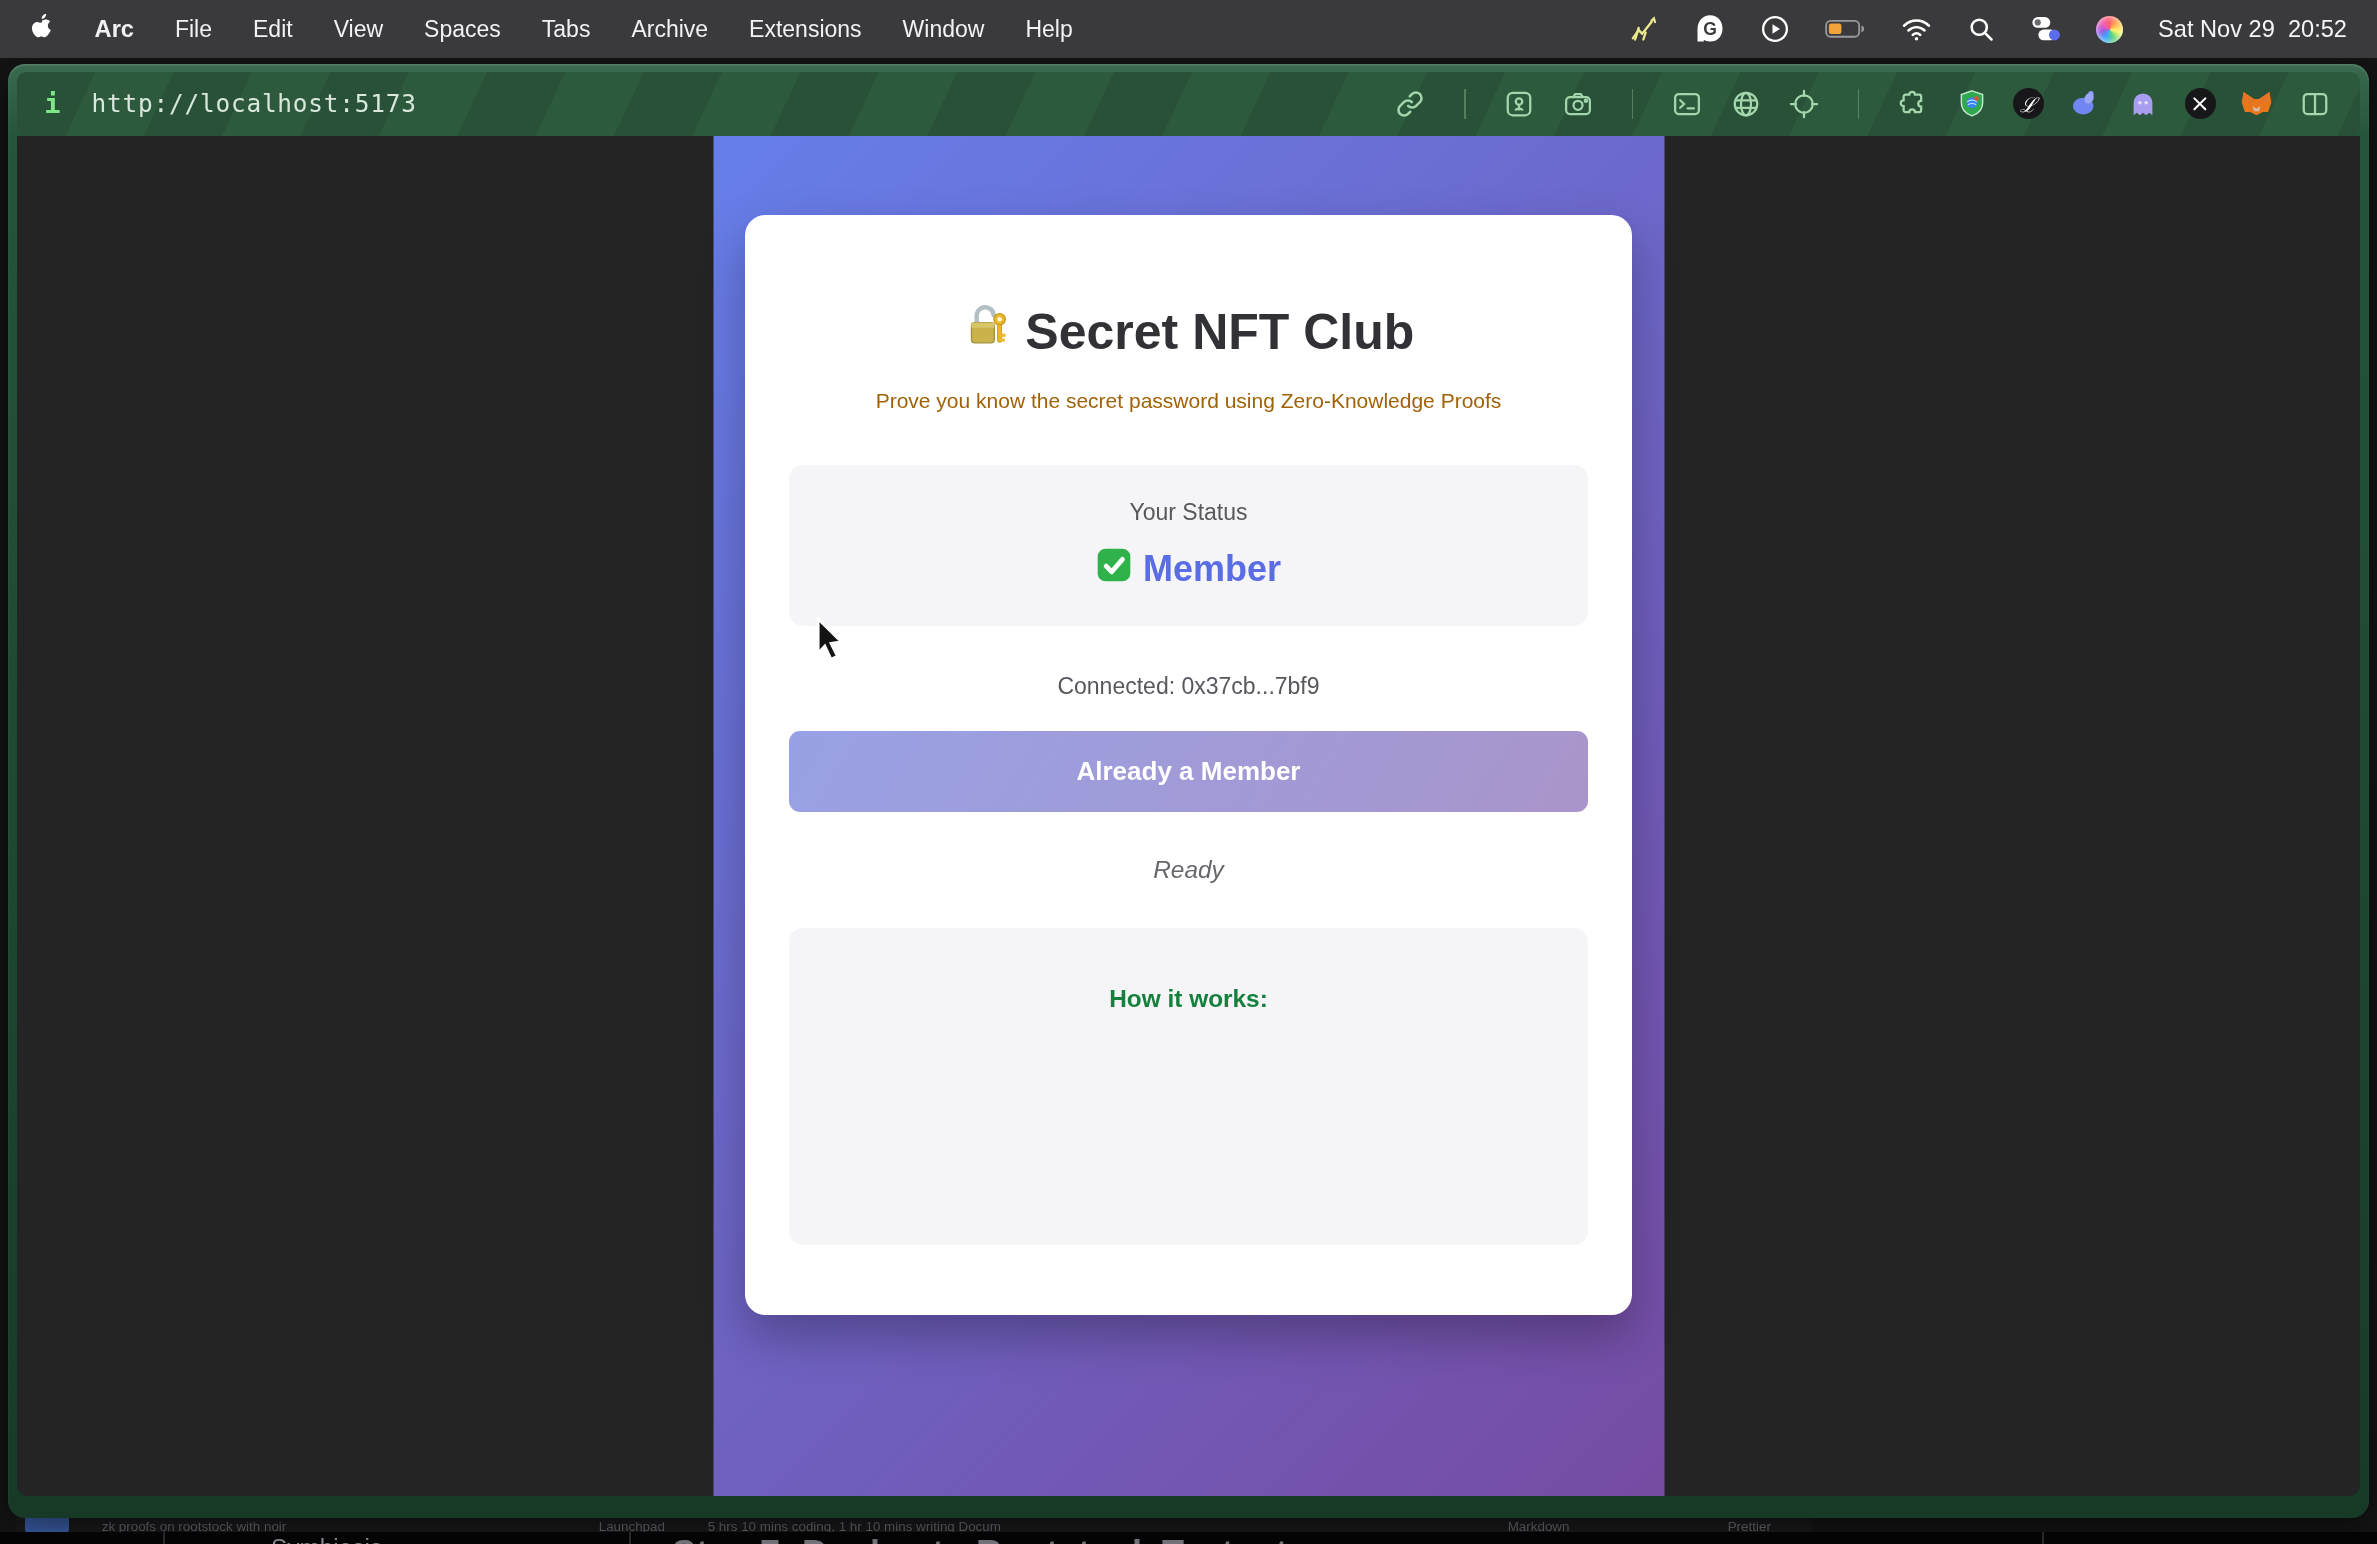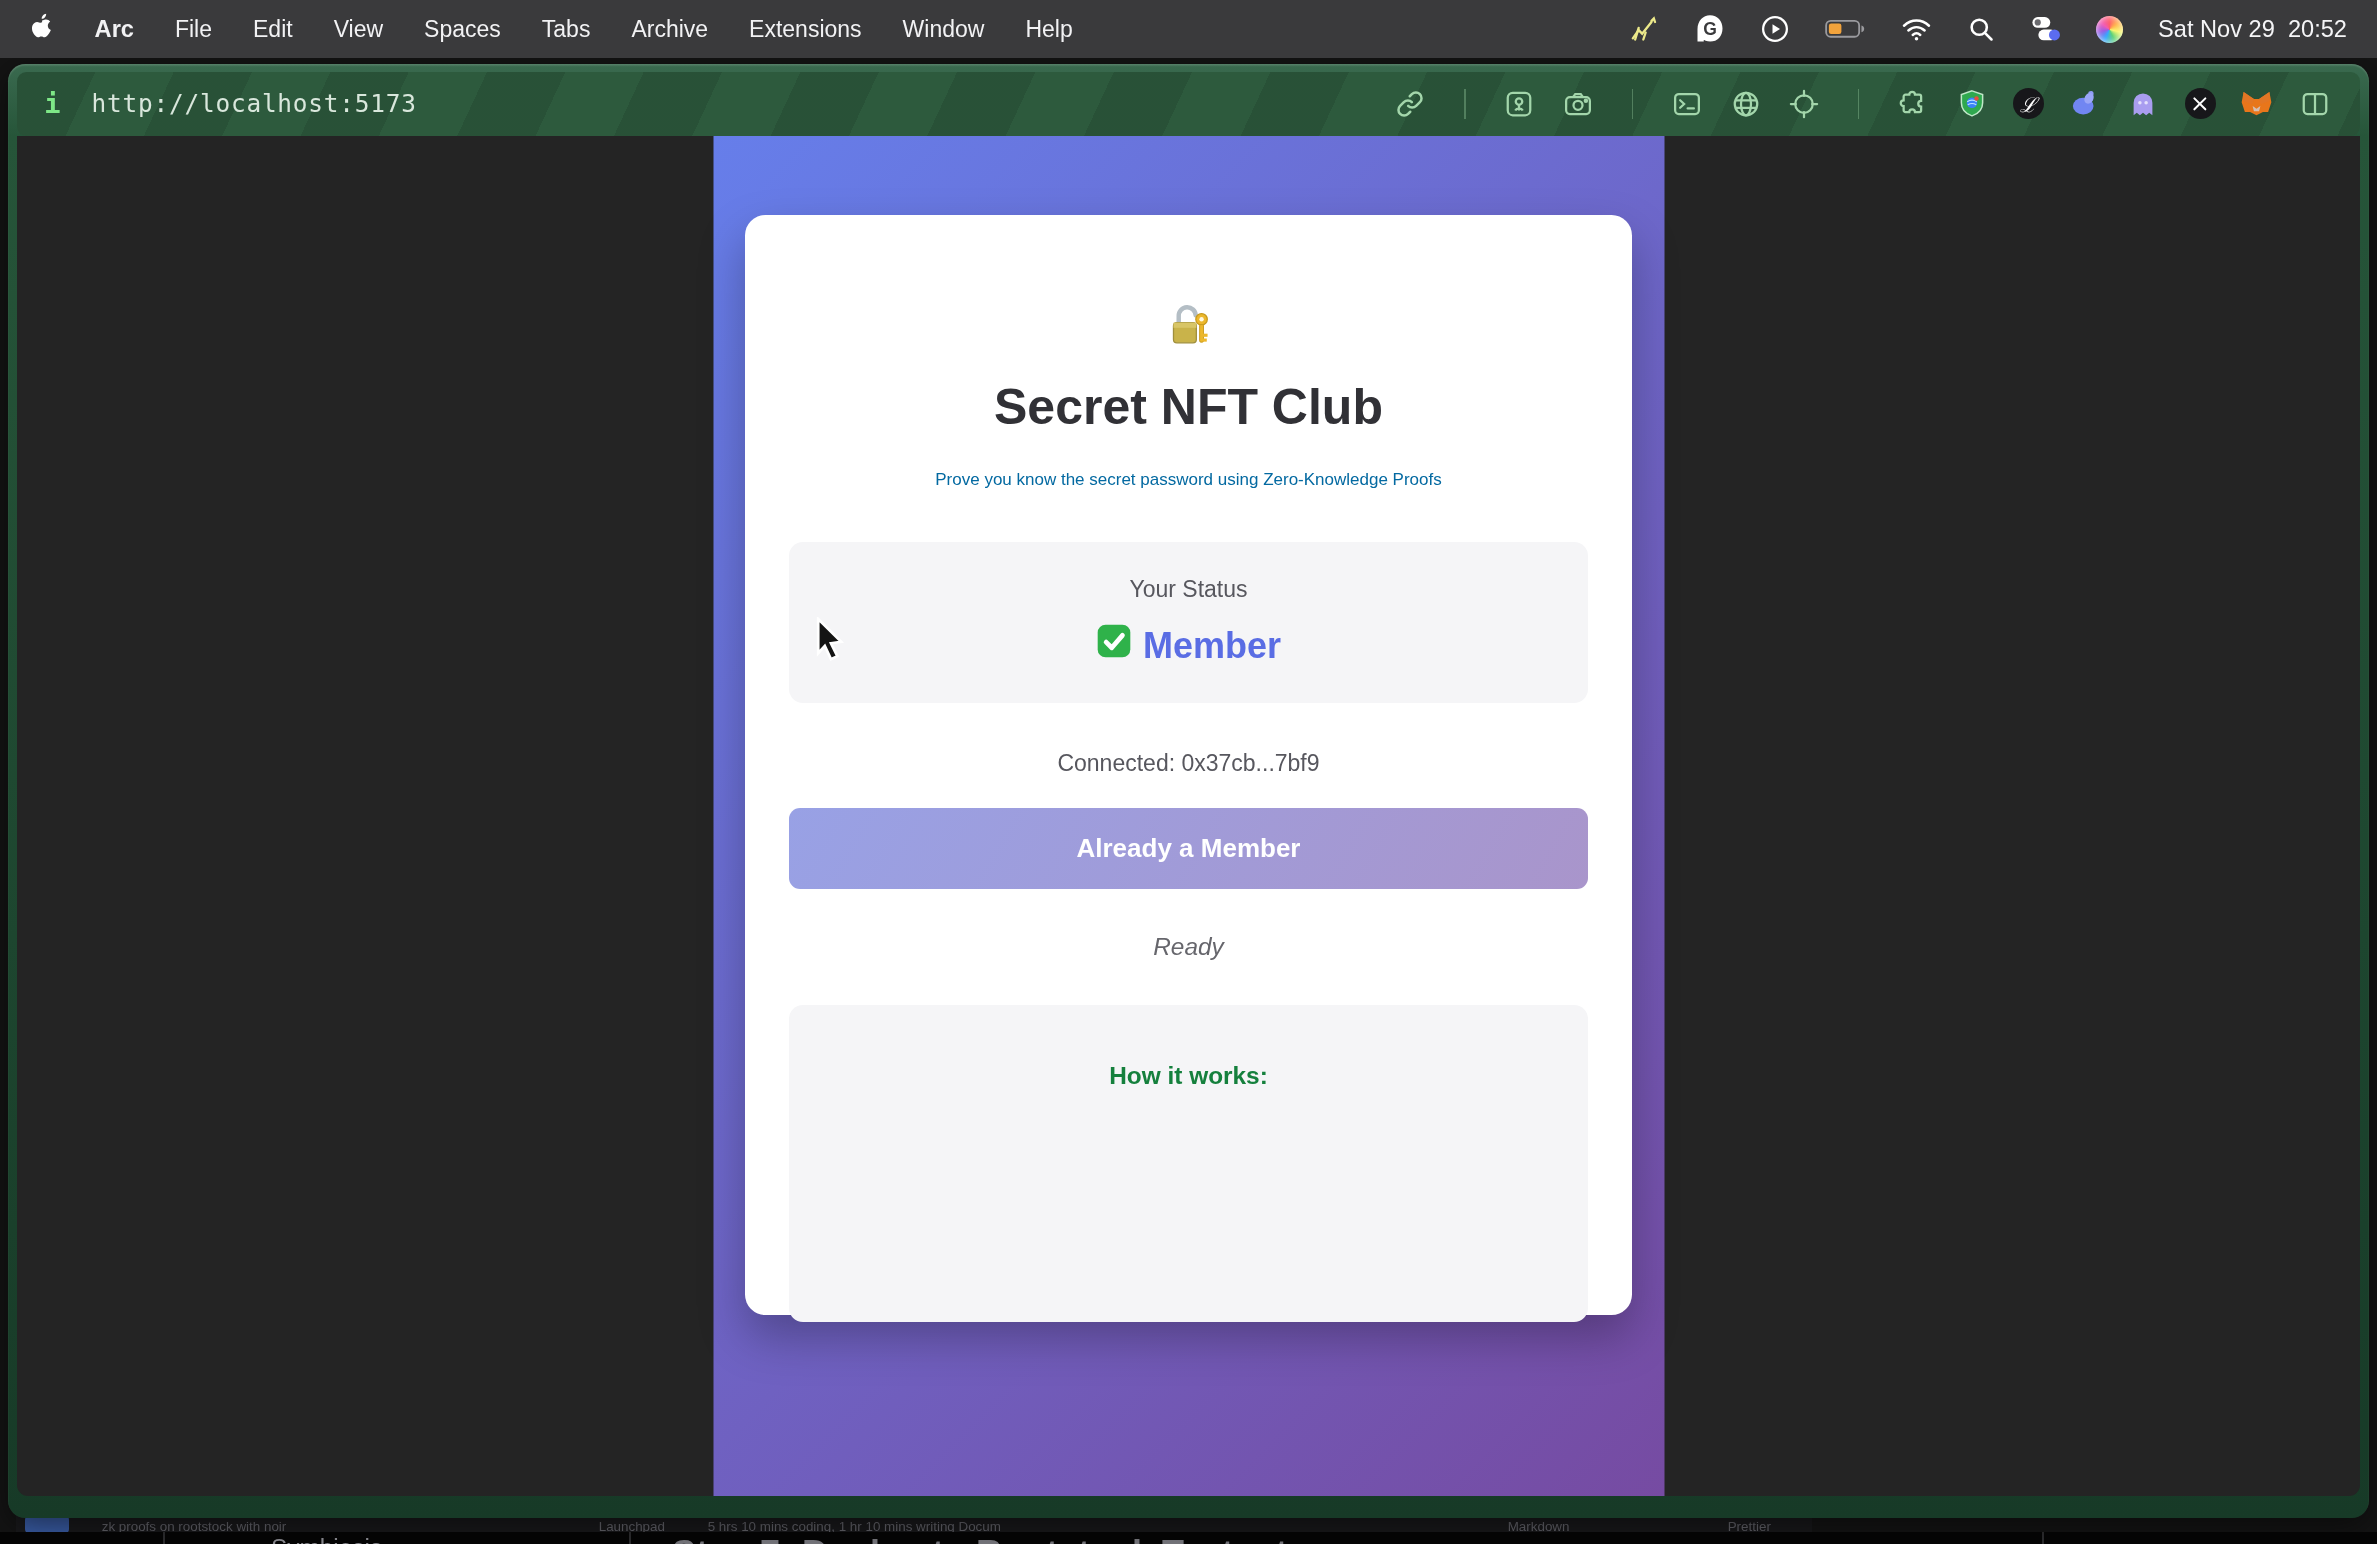--- a/index.html
+++ b/index.html
@@ -40,22 +40,22 @@
 
   .content { position:relative; margin-top:0; height:1360px; background:#242424; border-radius:0 0 11px 11px; overflow:hidden; }
 
   
   .page-column { position:absolute; top:0; bottom:0; left:50%; transform:translateX(-50%); width:951px;
                  background:linear-gradient(135deg,#667eea 0%, #764ba2 100%); }
   .card { position:absolute; top:79px; left:50%; transform:translateX(-50%); width:887px; height:1100px;
           background:#ffffff; border-radius:20.4px; box-shadow:0 22px 47px rgba(0,0,0,.28);
           text-align:center; color:#2e2e33; }
   .card-title { margin-top:88px; display:flex; align-items:center; justify-content:center; gap:15.7px;
-                font-size:50px; font-weight:700; color:#313136;flex-direction:column; }
-  .card-sub { margin-top:34px; font-size:17px; color:#0369a1; }
+                font-size:50px; font-weight:700; color:#313136; }
+  .card-sub { margin-top:27px; font-size:21px; color:#a16207; }
   .stats { margin-top:52px; display:flex; gap:33px; padding:0 44px; }
   .stat-box { flex:1; height:161px; background:#f5f5f7; border-radius:14px;
               display:flex; flex-direction:column; align-items:center; justify-content:center; gap:20.4px; }
   .stat-label { font-size:23px; color:#57575e; }
   .stat-value { font-size:44px; font-weight:700; color:#5a6de4; line-height:1; }
   .stat-status { display:flex; align-items:center; gap:11px; font-size:36px; font-weight:700; color:#5a6de4; }
   .connected { margin-top:47px; font-size:23px; color:#57575e; }
   .join-btn { display:block; margin:31px 44px 0; height:81px; width:calc(100% - 88px); border:none; border-radius:11px;
               background:linear-gradient(120deg,#98a1e5 0%, #a995cb 100%);
               color:#ffffff; font-family:"Liberation Sans",sans-serif; font-size:26px; font-weight:700; }

